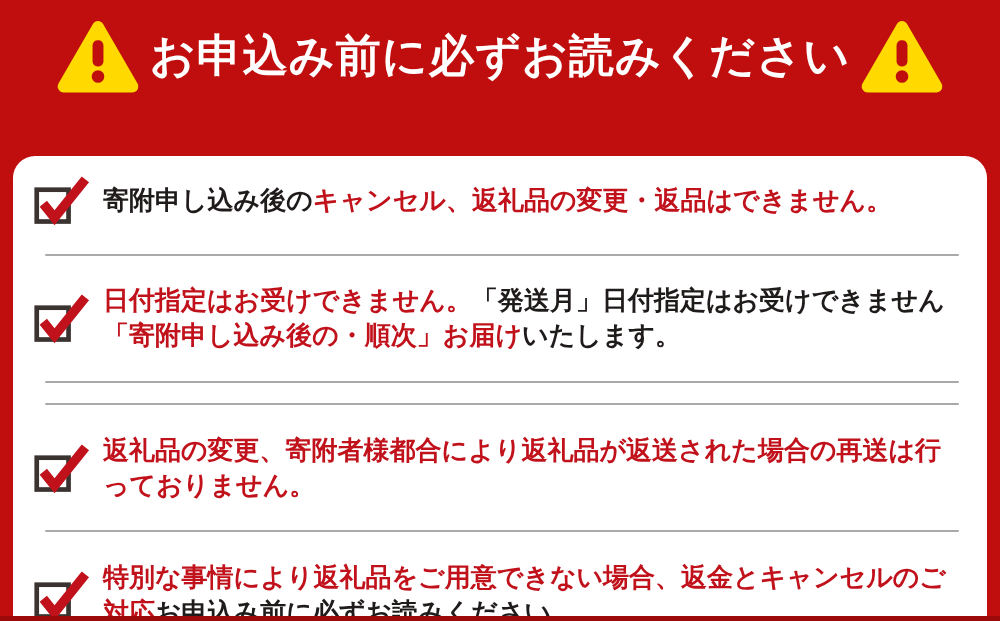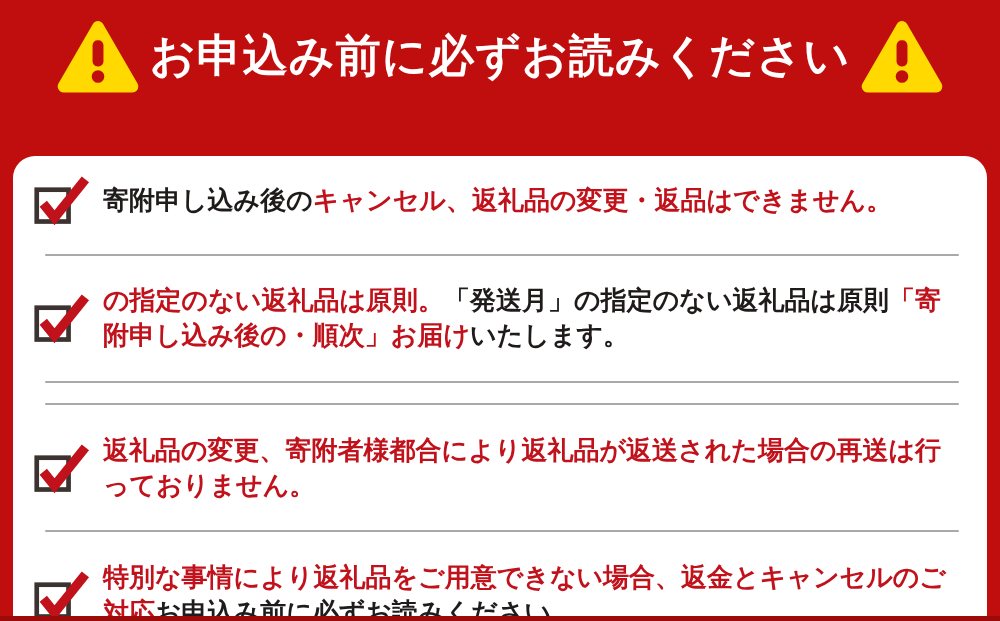--- a/index.html
+++ b/index.html
@@ -104,21 +104,21 @@
       <path d="M11 31 L23 46 L56 5" fill="none" stroke="#c1121c" stroke-width="10" stroke-linecap="butt" stroke-linejoin="miter"></path>
     </svg>
     <div class="row-text"><span class="seg-black">寄附申し込み後の</span><span class="seg-red">キャンセル、返礼品の変更・返品はできません。</span></div>
   </div>
 <div class="divider"></div>
   <div class="row">
     <svg class="checkbox" viewBox="0 0 62 54" aria-hidden="true">
       <rect x="4" y="16" width="34" height="34" fill="#ffffff" stroke="#3b3330" stroke-width="5"></rect>
       <path d="M11 31 L23 46 L56 5" fill="none" stroke="#c1121c" stroke-width="10" stroke-linecap="butt" stroke-linejoin="miter"></path>
     </svg>
-    <div class="row-text"><span class="seg-red">の指定のない返礼品は原則。</span><span class="seg-black">「発送月」の指定のない返礼品は原則</span><span class="seg-red">「寄附申し込み後の・順次」お届け</span><span class="seg-black">いたします。</span></div>
+    <div class="row-text"><span class="seg-red">日付指定はお受けできません。</span><span class="seg-black">「発送月」日付指定はお受けできません</span><span class="seg-red">「寄附申し込み後の・順次」お届け</span><span class="seg-black">いたします。</span></div>
   </div>
 <div class="divider"></div>
 <div class="divider"></div>
   <div class="row">
     <svg class="checkbox" viewBox="0 0 62 54" aria-hidden="true">
       <rect x="4" y="16" width="34" height="34" fill="#ffffff" stroke="#3b3330" stroke-width="5"></rect>
       <path d="M11 31 L23 46 L56 5" fill="none" stroke="#c1121c" stroke-width="10" stroke-linecap="butt" stroke-linejoin="miter"></path>
     </svg>
     <div class="row-text"><span class="seg-red">返礼品の変更、寄附者様都合により返礼品が返送された場合の再送は行っておりません。</span></div>
   </div>

